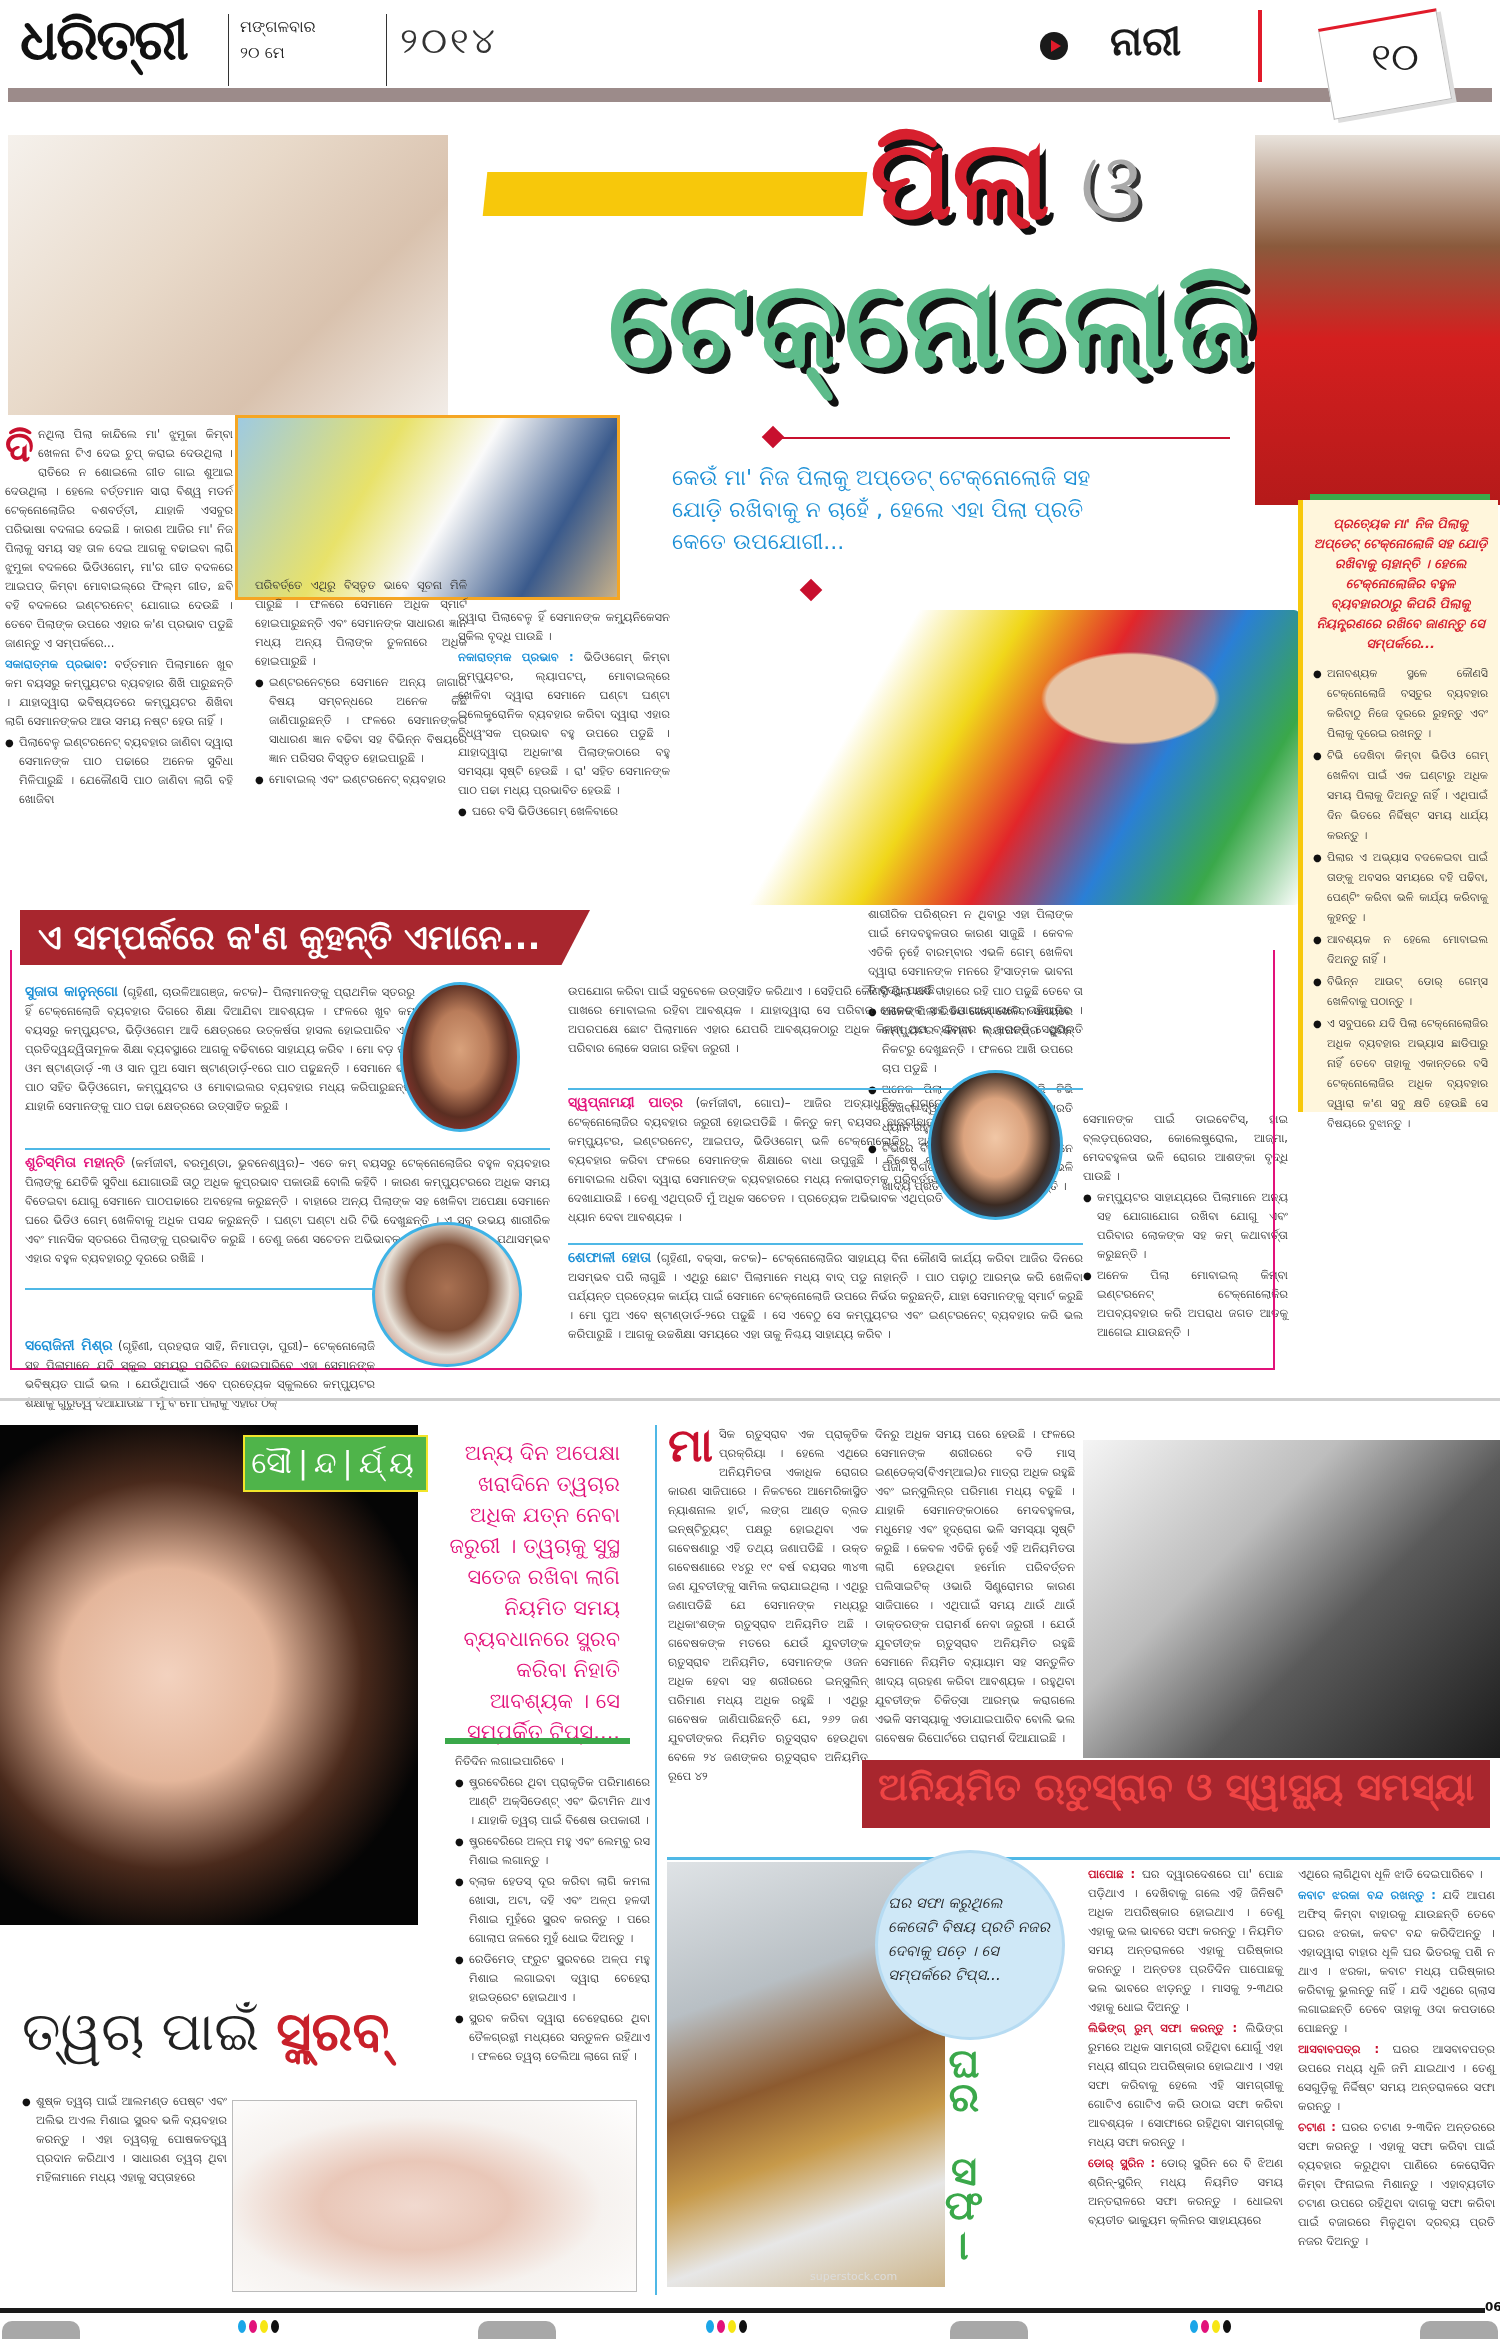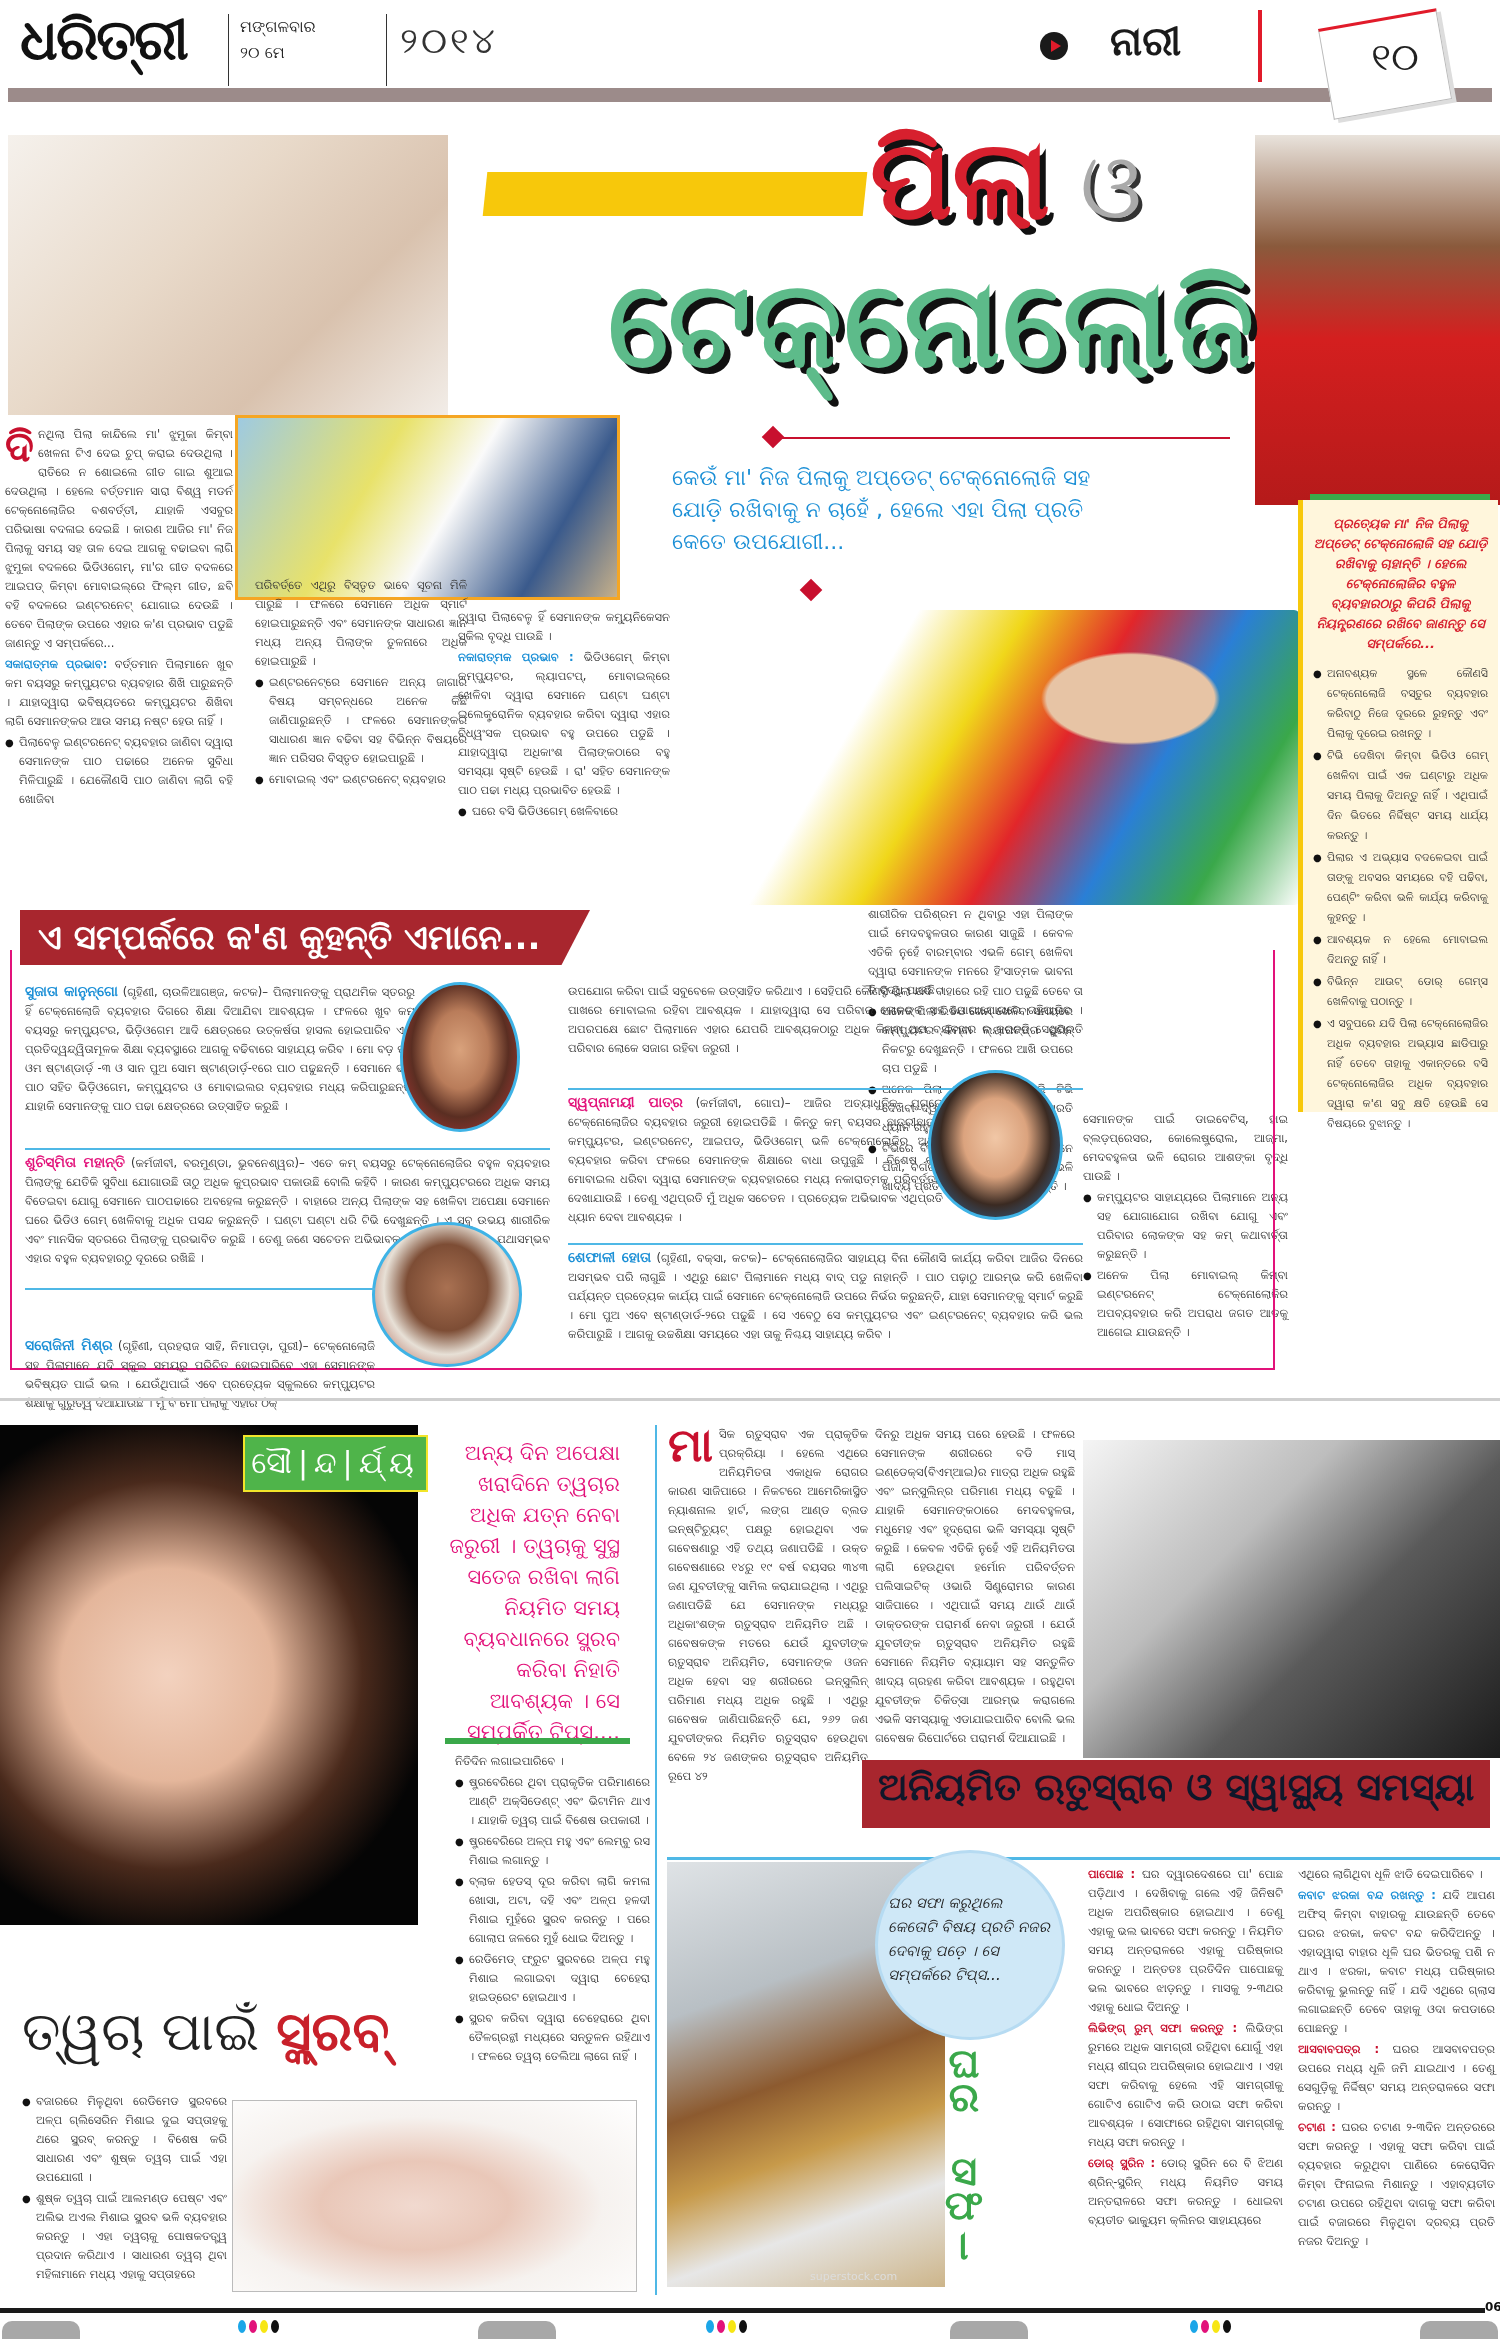--- a/index.html
+++ b/index.html
@@ -71,21 +71,21 @@
   #beauty-intro { left: 445px; top: 1438px; width: 175px; font-size: 21px; line-height: 31px; color: #e2127a; text-align: right; }
   #beauty-greenline { left: 445px; top: 1738px; width: 185px; height: 6px; background: #3aa84a; }
   #scrub-title { left: 22px; top: 2000px; font-size: 54px; color: #222; font-weight: normal; }
   #scrub-title .red { color: #c8202a; font-weight: bold; }
   .ph-mask { left: 232px; top: 2100px; width: 405px; height: 192px; border: 1px solid #bbb; background: radial-gradient(ellipse at 45% 55%,#f1d9cf 0%,#e9c7b8 30%,#f6f2ef 60%,#ffffff 100%); }
 
   
   #menses-dropcap { font-size: 46px; font-weight: bold; color: #c8102e; float: left; line-height: 40px; margin-right: 6px; }
   .ph-sad { left: 1083px; top: 1440px; width: 417px; height: 318px; background: linear-gradient(135deg,#f5f5f5 0%,#bdbdbd 35%,#5a5a5a 60%,#1c1c1c 100%); }
   #menses-bar { left: 862px; top: 1760px; width: 628px; height: 68px; background: #a8262e; }
-  #menses-title { left: 878px; top: 1765px; font-size: 38px; color: #0f172a; font-weight: bold; }
+  #menses-title { left: 878px; top: 1765px; font-size: 38px; color: #ef4444; font-weight: bold; }
 
   
   #clean-rule { left: 667px; top: 1857px; width: 833px; height: 3px; background: #4fb8e6; }
   .ph-clean { left: 667px; top: 1862px; width: 278px; height: 425px; background: linear-gradient(160deg,#dfe3e6 0%,#b8bfc4 30%,#8c5a2f 50%,#c79a4a 65%,#e7e7e7 80%,#cdb58a 100%); }
   #clean-bubble { left: 875px; top: 1850px; width: 190px; height: 190px; border-radius: 50%; background: #cfe8f7; border: 3px solid #b6dbf2; padding: 38px 10px; font-size: 15px; line-height: 24px; color: #222; font-style: italic; }
   #clean-side-title { left: 945px; top: 2045px; width: 44px; height: 245px; color: #3aa84a; font-size: 40px; font-weight: bold; writing-mode: vertical-rl; text-orientation: upright; letter-spacing: -6px; }
   #photo-credit { left: 810px; top: 2270px; font-size: 11px; color: #ddd; }
 
   
   #footer-rule { left: 0; top: 2308px; width: 1485px; height: 5px; background: #1a1a1a; }
@@ -232,21 +232,20 @@
   <p class="bullet">ରେଡିମେଡ୍ ଫ୍ରୁଟ ସ୍କ୍ରବରେ ଅଳ୍ପ ମହୁ ମିଶାଇ ଲଗାଇବା ଦ୍ୱାରା ଚେହେରା ହାଇଡ୍ରେଟ ହୋଇଥାଏ ।</p>
   <p class="bullet">ସ୍କ୍ରବ କରିବା ଦ୍ୱାରା ଚେହେରାରେ ଥିବା ତୈଳଗ୍ରନ୍ଥୀ ମଧ୍ୟରେ ସନ୍ତୁଳନ ରହିଥାଏ । ଫଳରେ ତ୍ୱଚା ତେଲିଆ ଲାଗେ ନାହିଁ ।</p>
 </div>
 
 <div class="abs" id="scrub-title">
   <span>ତ୍ୱଚା ପାଇଁ</span>
   <span class="red">ସ୍କ୍ରବ୍</span>
 </div>
 
 <div class="abs txt" style="left:22px;top:2092px;width:205px;">
-  <p class="bullet">ବଜାରରେ ମିଳୁଥିବା ରେଡିମେଡ ସ୍କ୍ରବରେ ଅଳ୍ପ ଗ୍ଲିସେରିନ ମିଶାଇ ଦୁଇ ସପ୍ତାହକୁ ଥରେ ସ୍କ୍ରବ୍ କରନ୍ତୁ । ବିଶେଷ କରି ସାଧାରଣ ଏବଂ ଶୁଷ୍କ ତ୍ୱଚା ପାଇଁ ଏହା ଉପଯୋଗୀ ।</p>
   <p class="bullet">ଶୁଷ୍କ ତ୍ୱଚା ପାଇଁ ଆଲମଣ୍ଡ ପେଷ୍ଟ ଏବଂ ଅଲିଭ ଅଏଲ ମିଶାଇ ସ୍କ୍ରବ ଭଳି ବ୍ୟବହାର କରନ୍ତୁ । ଏହା ତ୍ୱଚାକୁ ପୋଷକତତ୍ତ୍ୱ ପ୍ରଦାନ କରିଥାଏ । ସାଧାରଣ ତ୍ୱଚା ଥିବା ମହିଳାମାନେ ମଧ୍ୟ ଏହାକୁ ସପ୍ତାହରେ</p>
 </div>
 <div class="abs photo ph-mask"></div>
 
 <div class="abs col-divider-blue" style="left:655px;top:1425px;height:870px;"></div>
 
 <div class="abs txt" style="left:668px;top:1425px;width:200px;">
   <span id="menses-dropcap">ମା</span><span>ସିକ ଋତୁସ୍ରାବ ଏକ ପ୍ରାକୃତିକ ପ୍ରକ୍ରିୟା । ହେଲେ ଏଥିରେ ଅନିୟମିତତା ଏକାଧିକ ରୋଗର କାରଣ ସାଜିପାରେ । ନିକଟରେ ଆମେରିକାସ୍ଥିତ ନ୍ୟାଶନାଲ ହାର୍ଟ, ଲଙ୍ଗ ଆଣ୍ଡ ବ୍ଲଡ ଇନ୍‌ଷ୍ଟିଚ୍ୟୁଟ୍ ପକ୍ଷରୁ ହୋଇଥିବା ଏକ ଗବେଷଣାରୁ ଏହି ତଥ୍ୟ ଜଣାପଡିଛି । ଉକ୍ତ ଗବେଷଣାରେ ୧୪ରୁ ୧୯ ବର୍ଷ ବୟସର ୩୪୩ ଜଣ ଯୁବତୀଙ୍କୁ ସାମିଲ କରାଯାଇଥିଲା । ଏଥିରୁ ଜଣାପଡିଛି ଯେ ସେମାନଙ୍କ ମଧ୍ୟରୁ ଅଧିକାଂଶଙ୍କ ଋତୁସ୍ରାବ ଅନିୟମିତ ଅଛି । ଗବେଷକଙ୍କ ମତରେ ଯେଉଁ ଯୁବତୀଙ୍କ ଋତୁସ୍ରାବ ଅନିୟମିତ, ସେମାନଙ୍କ ଓଜନ ଅଧିକ ହେବା ସହ ଶରୀରରେ ଇନ୍‌ସୁଲିନ୍ ପରିମାଣ ମଧ୍ୟ ଅଧିକ ରହୁଛି । ଏଥିରୁ ଗବେଷକ ଜାଣିପାରିଛନ୍ତି ଯେ, ୨୬୨ ଜଣ ଯୁବତୀଙ୍କର ନିୟମିତ ଋତୁସ୍ରାବ ହେଉଥିବା ବେଳେ ୨୪ ଜଣଙ୍କର ଋତୁସ୍ରାବ ଅନିୟମିତ ରୂପେ ୪୨</span>
 </div>
 <div class="abs txt" style="left:875px;top:1425px;width:200px;">

